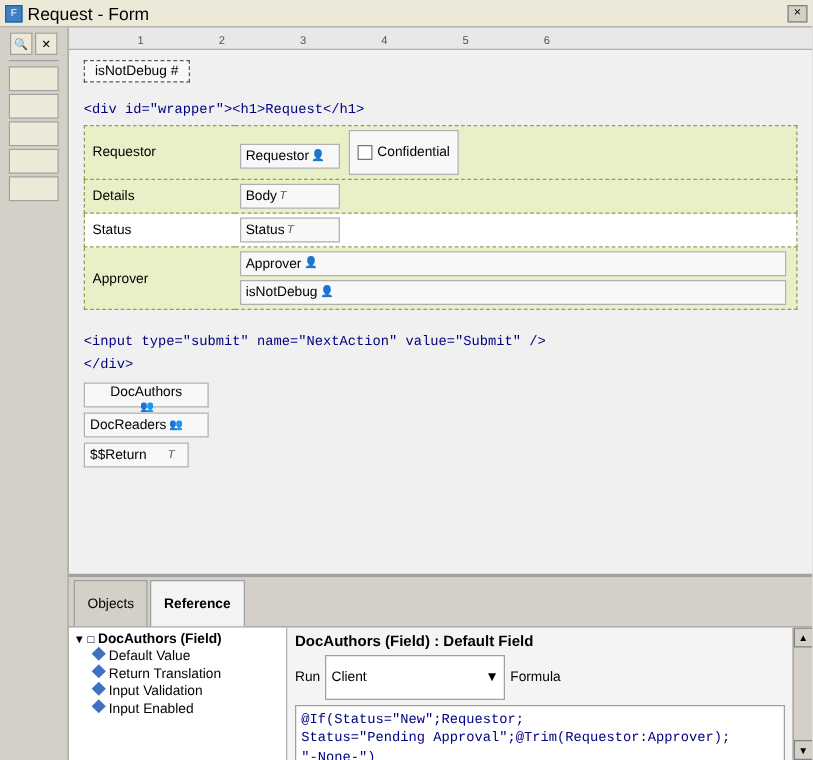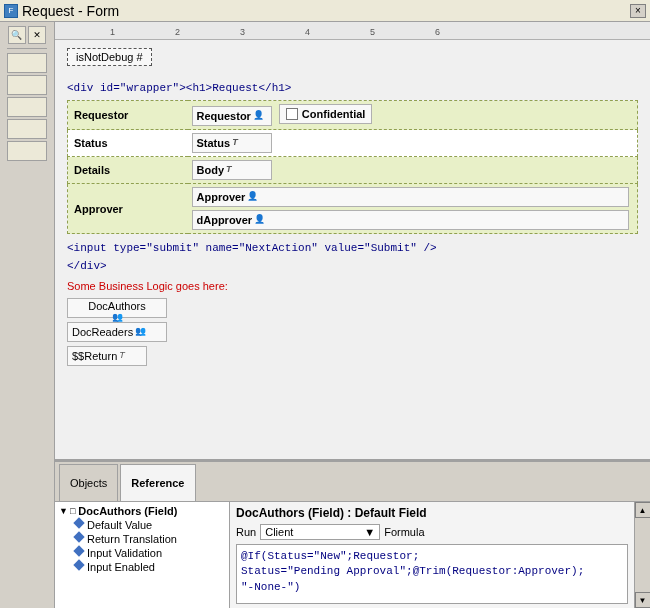--- a/index.html
+++ b/index.html
@@ -126,22 +126,21 @@
       font-size: 11px;
       color: #000080;
       margin-bottom: 6px;
       font-family: 'Courier New', monospace;
     }
 
     
     .form-table {
       width: 100%;
       border-collapse: collapse;
-      margin-bottom: 8px;
-      font-weight: bold;
+      margin-bottom: 20px;
     }
     .form-row {
       border: 1px dashed #90a050;
     }
     .form-row.alt-bg td {
       background-color: #e8f0c8;
     }
     .form-row.plain-bg td {
       background-color: #ffffff;
     }
@@ -177,21 +176,21 @@
     }
 
     
     .checkbox-label {
       display: inline-flex;
       align-items: center;
       border: 1px solid #b0b0b0;
       background: #f8f8f8;
       padding: 1px 6px;
       font-size: 11px;
-      height: 20px;
+      height: 36px;
       text-align: right;
     }
     .cb-box {
       width: 12px;
       height: 12px;
       border: 1px solid #777;
       background: white;
       margin-right: 4px;
     }
 
@@ -299,23 +298,23 @@
       align-items: center;
       gap: 4px;
       margin-bottom: 4px;
     }
     .formula-toolbar span {
       font-size: 11px;
     }
     .formula-dropdown {
       border: 1px solid #a0a0a0;
       background: white;
-      padding: 1px 4px;
-      font-size: 11px;
-      width: 120px;
+      padding: 11px 4px;
+      font-size: 11px;
+      width: 144px;
       display: flex;
       align-items: flex-start;
       justify-content: space-between;
     }
     .formula-text {
       border: 1px solid #a0a0a0;
       background: white;
       padding: 4px;
       font-size: 11px;
       font-family: 'Courier New', monospace;
@@ -405,77 +404,76 @@
                 <span class="field-icon">👤</span>
               </div>
               <div class="checkbox-label">
                 <div class="cb-box"></div>
                 <span>Confidential</span>
               </div>
             </td>
           </tr>
 
 
+          <tr class="form-row alt-bg">
+            <td class="label-cell">Details</td>
+            <td class="field-cell">
+              <div class="field-widget">
+                <span>Body</span>
+                <span class="field-icon" style="font-style:italic;">T</span>
+              </div>
+            </td>
+          </tr>
+
           <tr class="form-row plain-bg">
             <td class="label-cell">Status</td>
             <td class="field-cell">
               <div class="field-widget">
                 <span>Status</span>
-                <span class="field-icon" style="font-style:italic;">T</span>
-              </div>
-            </td>
-          </tr>
-
-          <tr class="form-row alt-bg">
-            <td class="label-cell">Details</td>
-            <td class="field-cell">
-              <div class="field-widget">
-                <span>Body</span>
                 <span class="field-icon" style="font-style:italic;">T</span>
               </div>
             </td>
           </tr>
 
           <tr class="form-row alt-bg">
             <td class="label-cell">Approver</td>
             <td class="field-cell">
               <div style="display:flex;flex-direction:column;gap:3px;">
                 <div class="field-widget">
                   <span>Approver</span>
                   <span class="field-icon">👤</span>
                 </div>
                 <div class="field-widget">
-                  <span>dApprover</span>
+                  <span>isNotDebug</span>
                   <span class="field-icon">👤</span>
                 </div>
               </div>
             </td>
           </tr>
         </tbody>
           </table>
 
         <div class="submit-line">&lt;input type="submit" name="NextAction" value="Submit" /&gt;</div>
         <div class="submit-line">&lt;/div&gt;</div>
 
         <div class="biz-section">
-          <div class="biz-label">Some Business Logic goes here:</div>
           <div style="margin-bottom:4px;">
             <div class="field-widget" style="min-width:100px;flex-direction:column;">
               <span>DocAuthors</span>
               <span class="field-icon">👥</span>
             </div>
           </div>
           <div style="margin-bottom:4px;">
             <div class="field-widget" style="min-width:100px;">
               <span>DocReaders</span>
               <span class="field-icon">👥</span>
             </div>
           </div>
           <div style="margin-bottom:4px;">
-            <div class="field-widget" style="min-width:80px;">
+            <div class="field-widget" style="min-width:80px;gap:15px;">
               <span>$$Return</span>
               <span class="field-icon" style="font-style:italic;">T</span>
             </div>
           </div>
         </div>
 
       </div>
 
       <div class="bottom-panel">
 

